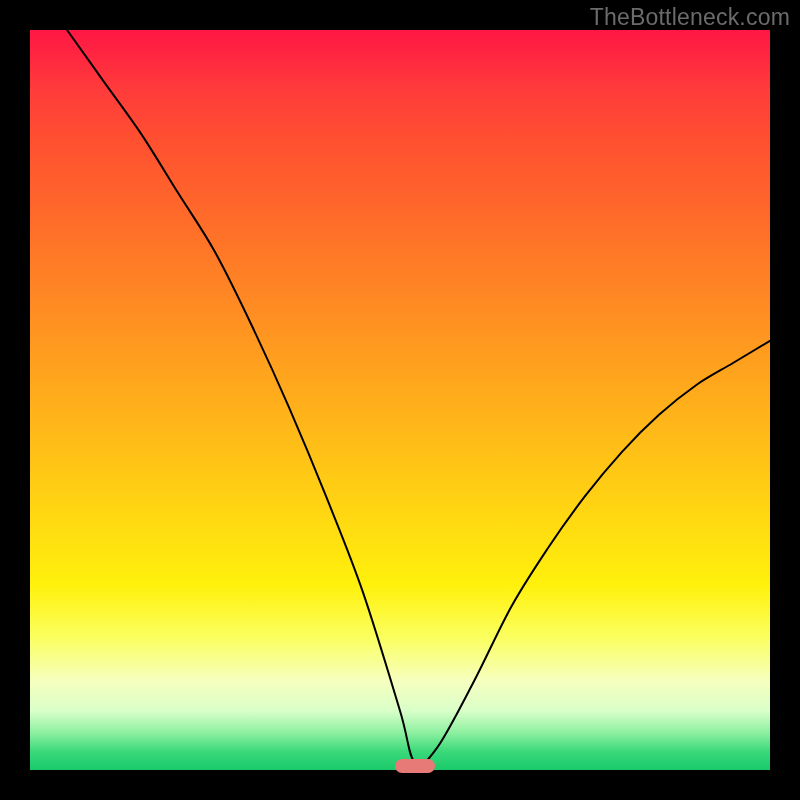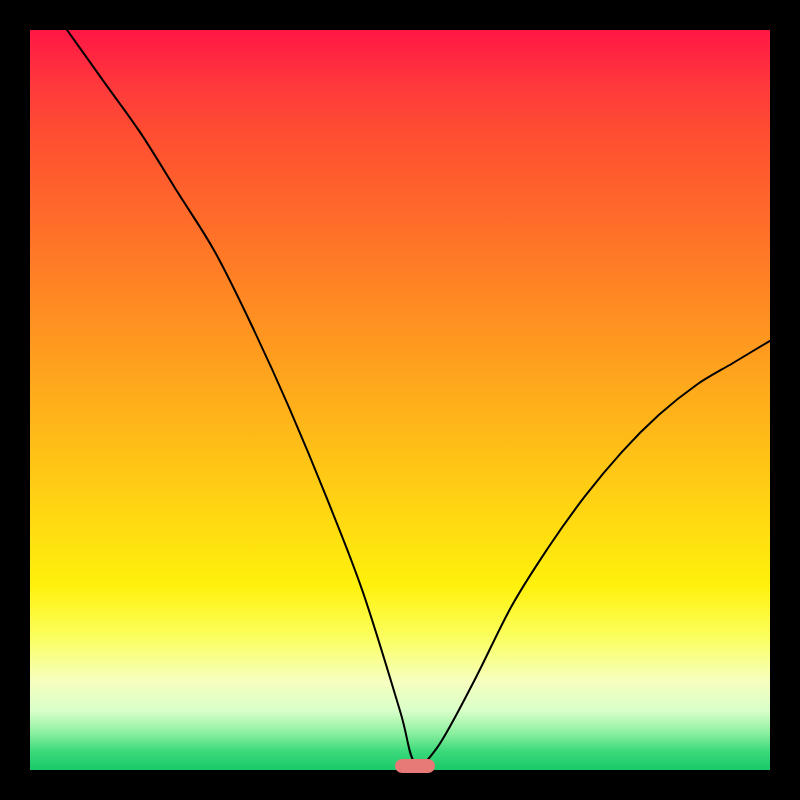--- a/index.html
+++ b/index.html
@@ -58,19 +58,20 @@
     height: 14px;
     background: #e77a77;
     border-radius: 7px;
     z-index: 3;
   }
 </style>
 </head>
 <body>
 
 <div class="frame">
+  <div class="watermark">TheBottleneck.com</div>
   <div class="plot-area">
     <svg class="curve" viewBox="0 0 740 740" preserveAspectRatio="none">
       <path id="curve-path" fill="none" stroke="#000" stroke-width="2" stroke-linecap="round" stroke-linejoin="round" d="M 37.0 0.0 C 43.2 8.6, 61.7 34.5, 74.0 51.8 C 86.3 69.1, 98.7 85.1, 111.0 103.6 C 123.3 122.1, 135.7 143.1, 148.0 162.8 C 160.3 182.5, 172.7 199.8, 185.0 222.0 C 197.3 244.2, 209.7 270.1, 222.0 296.0 C 234.3 321.9, 246.7 349.0, 259.0 377.4 C 271.3 405.8, 283.7 435.4, 296.0 466.2 C 308.3 497.0, 320.7 526.6, 333.0 562.4 C 345.3 598.2, 361.4 652.4, 370.0 680.8 C 378.6 709.2, 378.6 726.4, 384.8 732.6 C 391.0 738.8, 397.1 731.4, 407.0 717.8 C 416.9 704.2, 431.7 674.6, 444.0 651.2 C 456.3 627.8, 468.7 599.4, 481.0 577.2 C 493.3 555.0, 505.7 536.5, 518.0 518.0 C 530.3 499.5, 542.7 482.2, 555.0 466.2 C 567.3 450.2, 579.7 435.4, 592.0 421.8 C 604.3 408.2, 616.7 395.9, 629.0 384.8 C 641.3 373.7, 653.7 363.8, 666.0 355.2 C 678.3 346.6, 690.7 340.4, 703.0 333.0 C 715.3 325.6, 733.8 314.5, 740.0 310.8"></path>
     </svg>
     <div class="marker" id="opt-marker" style="left: 364.8px; top: 729.3px;"></div>
   </div>
 </div>
 
 </body></html>

